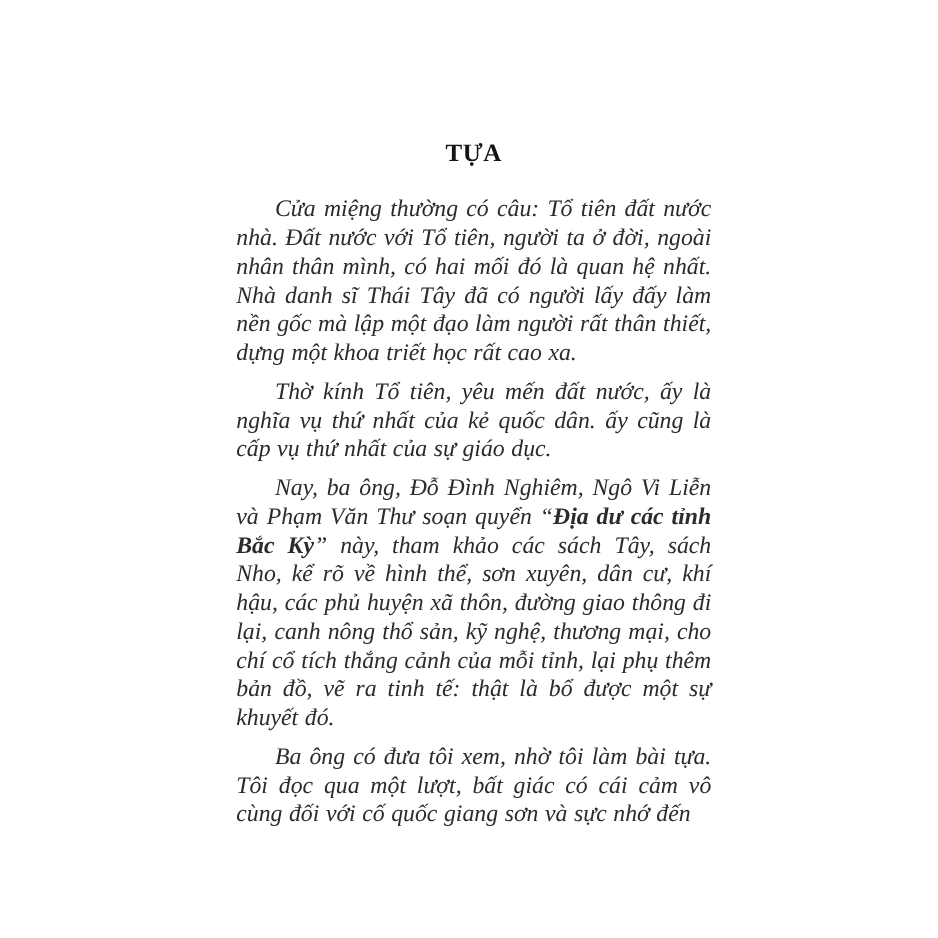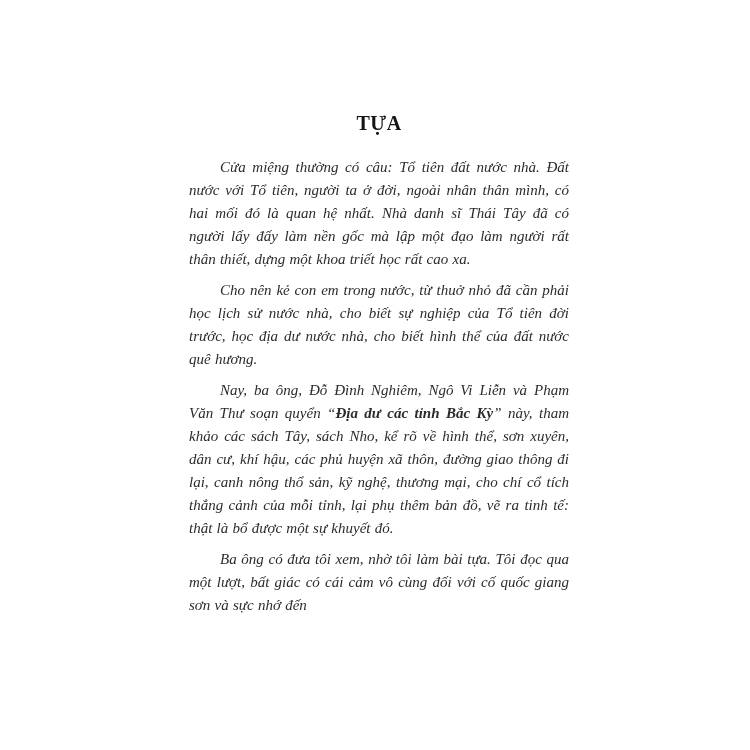--- a/index.html
+++ b/index.html
@@ -27,43 +27,43 @@
     font-weight: bold;
     font-style: normal;
     font-size: 20px;
     line-height: 23px;
     letter-spacing: 0.5px;
     color: var(--ink-strong, #141414);
   }
   .content p {
     margin: 0 0 8px 0;
     font-style: italic;
-    font-size: 15px;
+    font-size: 19px;
     line-height: 23px;
     text-align: justify;
     text-indent: 31px;
     color: var(--ink, #2d2b29);
     word-spacing: 0.5px;
   }
   .book-title {
     font-weight: bold;
   }
 </style>
 </head>
 <body>
 
 <div class="page">
   <div class="content">
 
     <h1 class="doc-title">TỰA</h1>
 
     <p>Cửa miệng thường có câu: Tổ tiên đất nước nhà. Đất nước với Tổ tiên, người ta ở đời, ngoài nhân thân mình, có hai mối đó là quan hệ nhất. Nhà danh sĩ Thái Tây đã có người lấy đấy làm nền gốc mà lập một đạo làm người rất thân thiết, dựng một khoa triết học rất cao xa.</p>
 
+    <p>Thờ kính Tổ tiên, yêu mến đất nước, ấy là nghĩa vụ thứ nhất của kẻ quốc dân. ấy cũng là cấp vụ thứ nhất của sự giáo dục.</p>
 
-    <p>Cho nên kẻ con em trong nước, từ thuở nhỏ đã cần phải học lịch sử nước nhà, cho biết sự nghiệp của Tổ tiên đời trước, học địa dư nước nhà, cho biết hình thể của đất nước quê hương.</p>
 
 
     <p><span>Nay, ba ông, Đỗ Đình Nghiêm, Ngô Vi Liễn và Phạm Văn Thư soạn quyển “</span><span class="book-title">Địa dư các tỉnh Bắc Kỳ</span><span>” này, tham khảo các sách Tây, sách Nho, kể rõ về hình thể, sơn xuyên, dân cư, khí hậu, các phủ huyện xã thôn, đường giao thông đi lại, canh nông thổ sản, kỹ nghệ, thương mại, cho chí cổ tích thắng cảnh của mỗi tỉnh, lại phụ thêm bản đồ, vẽ ra tinh tế: thật là bổ được một sự khuyết đó.</span></p>
 
     <p>Ba ông có đưa tôi xem, nhờ tôi làm bài tựa. Tôi đọc qua một lượt, bất giác có cái cảm vô cùng đối với cố quốc giang sơn và sực nhớ đến</p>
 
   </div>
 </div>
 
 </body></html>

